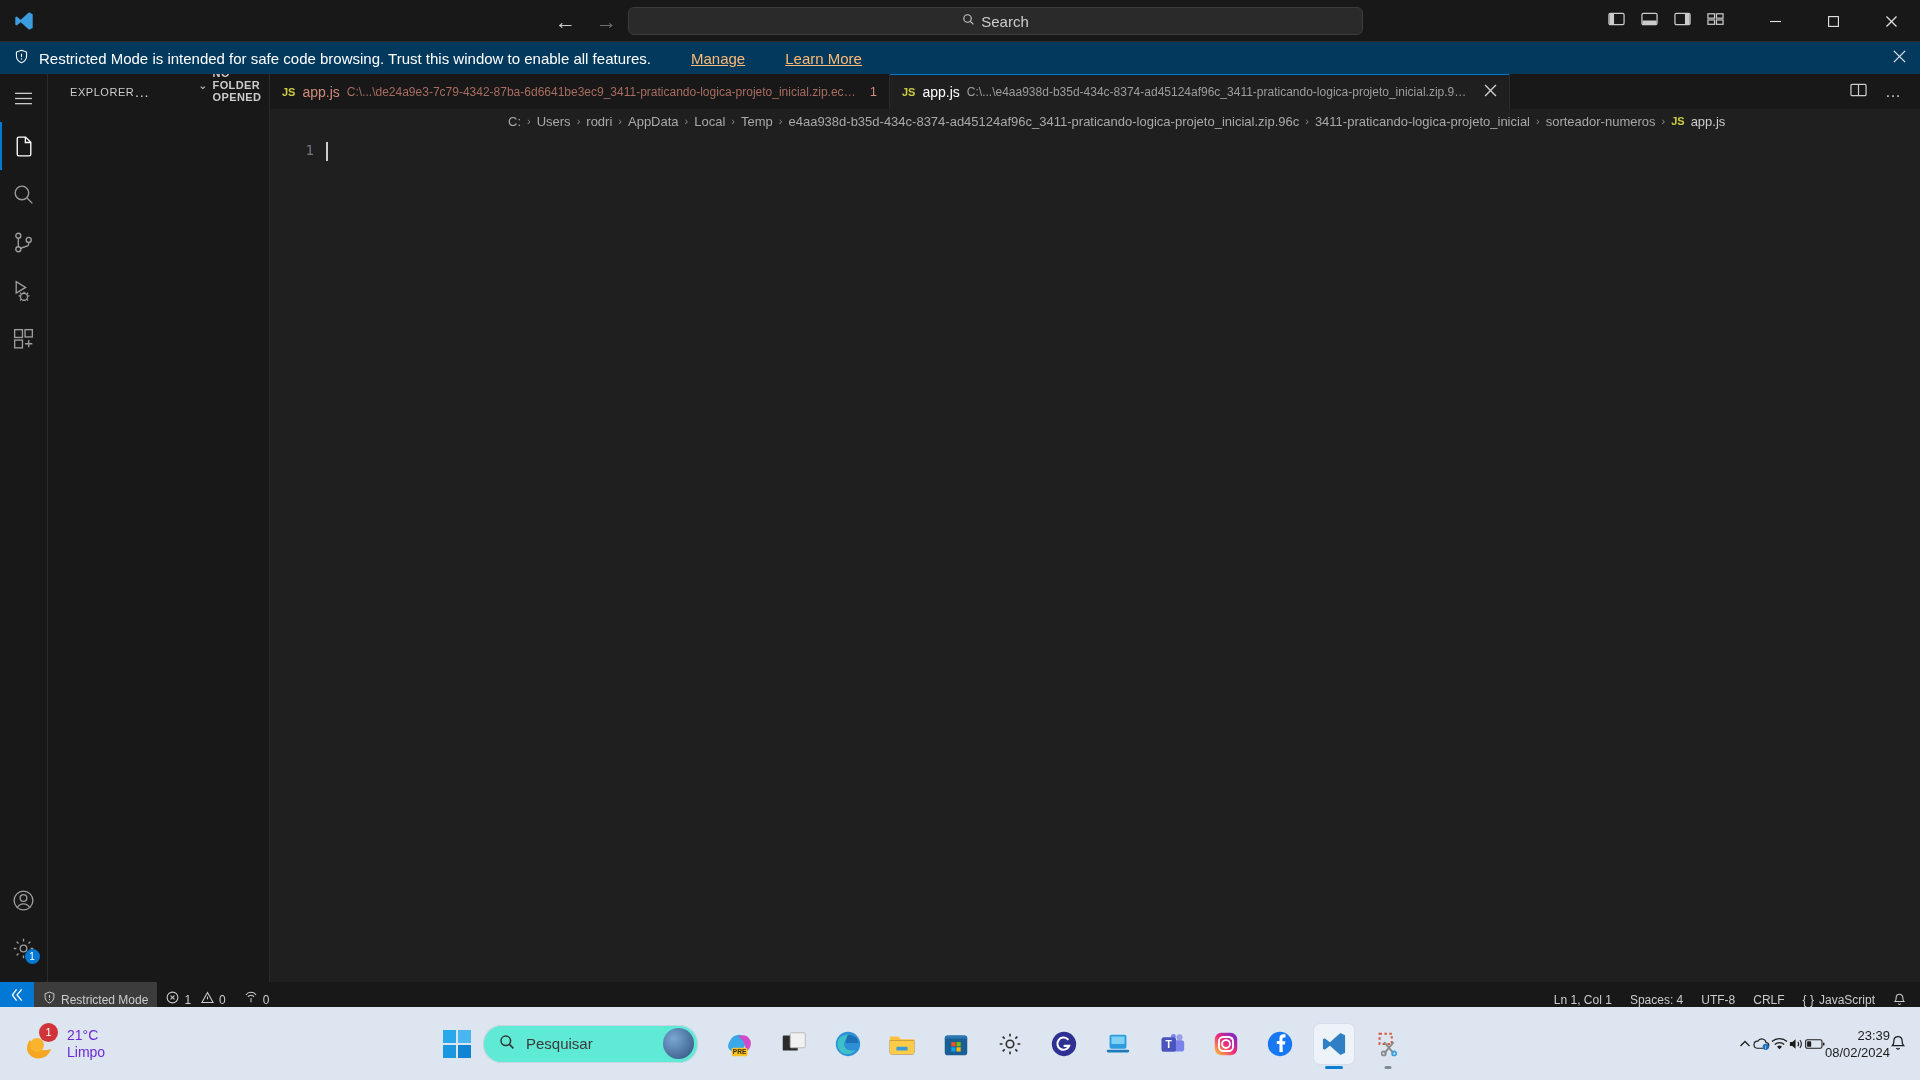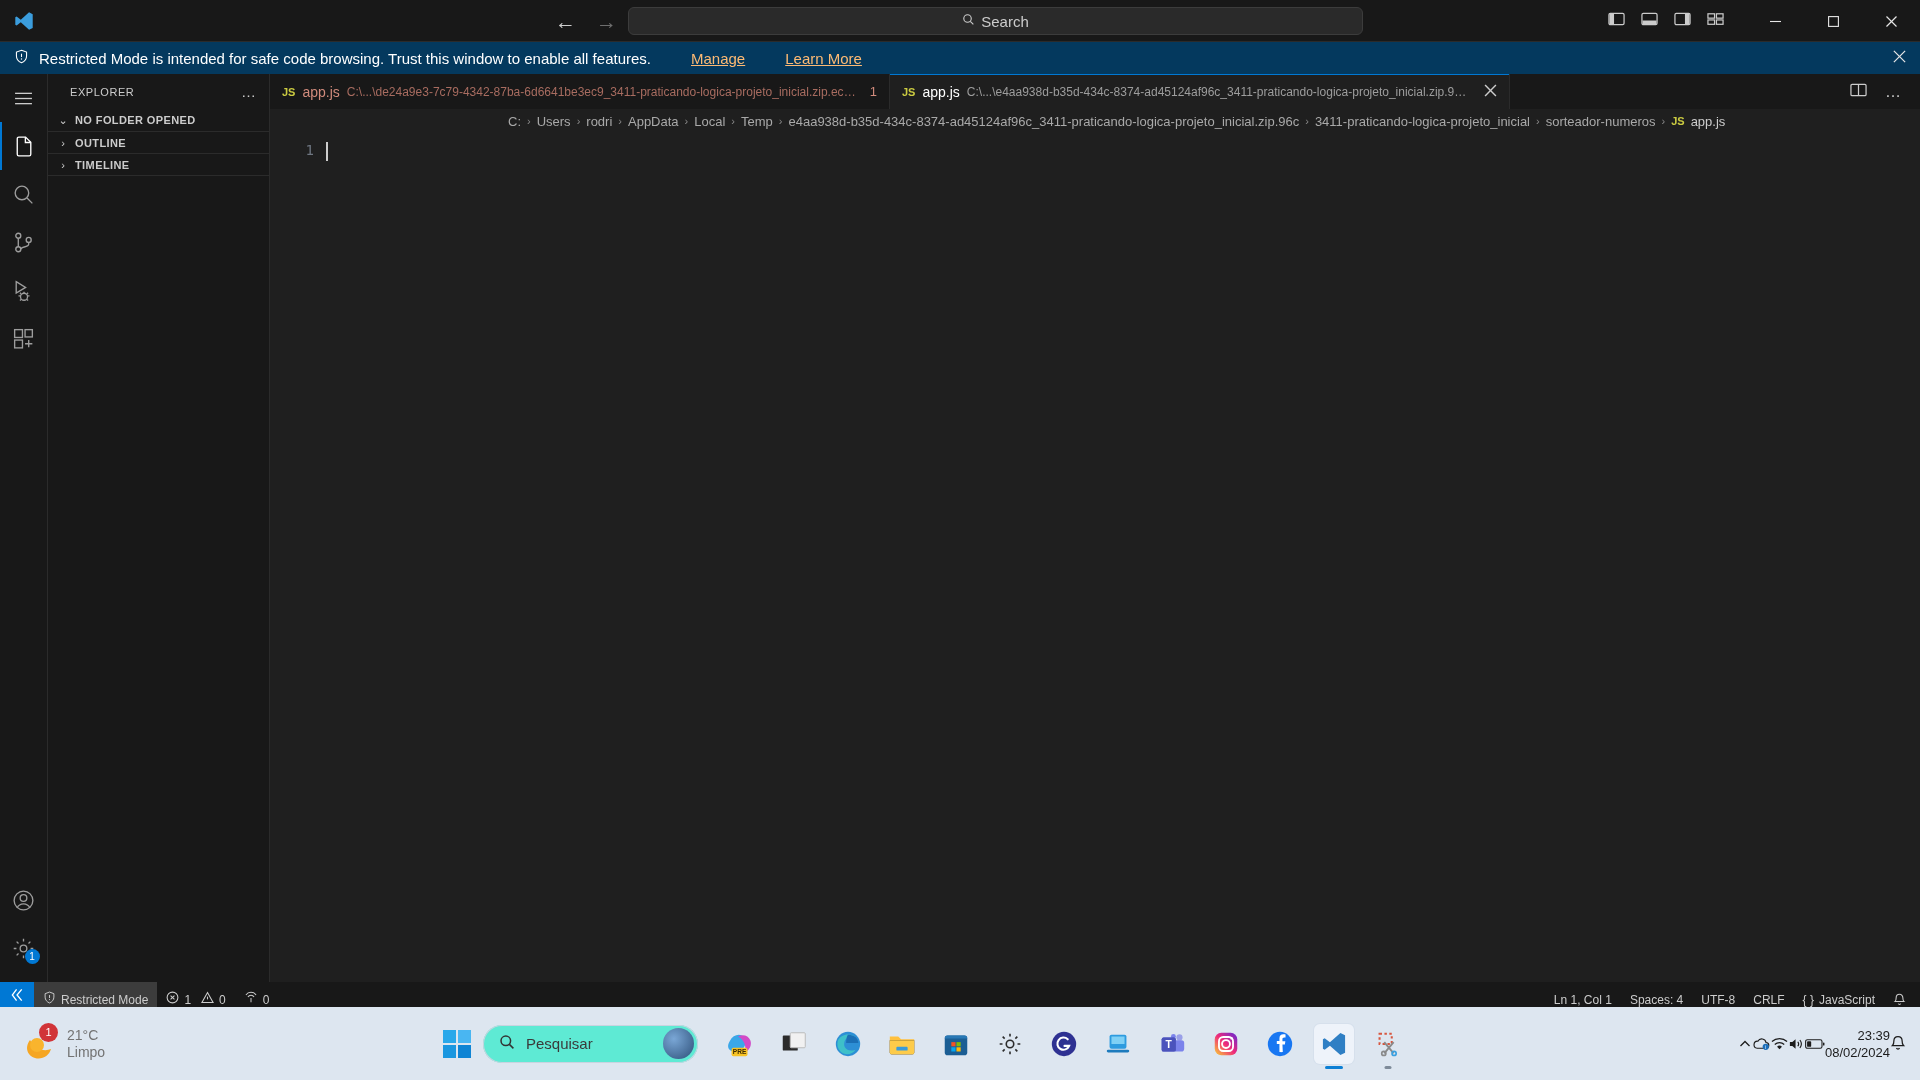--- a/index.html
+++ b/index.html
@@ -36,21 +36,21 @@
   
   .activitybar { width:48px; background:#181818; display:flex; flex-direction:column; align-items:center; flex:0 0 48px; border-right:1px solid #2b2b2b;}
   .ab-item { width:48px; height:48px; display:flex; align-items:center; justify-content:center; position:relative; }
   .ab-item.active::before { content:""; position:absolute; left:0; top:0; width:2px; height:48px; background:#0078d4; }
   .ab-item.active svg { stroke:#ffffff; }
   .ab-spacer { flex:1 1 auto; }
   .ab-badge { position:absolute; right:8px; bottom:8px; min-width:15px; height:15px; border-radius:8px; background:#0078d4; color:#fff;
               font-size:10px; display:flex; align-items:center; justify-content:center; padding:0 4px; }
 
   
-  .sidebar { width:222px; background:#181818; display:flex; flex-direction:column; flex:0 0 222px; border-right:1px solid #2b2b2b;}
+  .sidebar { width:222px; background:#181818; display:flex; flex:0 0 222px; border-right:1px solid #2b2b2b;gap:28px;}
   .sb-title { height:35px; display:flex; align-items:center; justify-content:space-between; padding:0 12px 0 22px; }
   .sb-title span.t { font-size:11px; letter-spacing:.55px; color:#cccccc; text-transform:uppercase; }
   .sb-title span.dots { font-size:15px; color:#cccccc; letter-spacing:1px; }
   .sb-section { height:22px; display:flex; align-items:center; gap:5px; padding:0 8px; }
   .sb-section .chev { font-size:11px; color:#cccccc; width:14px; text-align:center; }
   .sb-section .label { font-size:11px; font-weight:bold; letter-spacing:.4px; color:#cccccc; }
   .sb-body { padding:10px 20px 0 20px; flex:1 1 auto; }
   .sb-text { font-size:13px; line-height:19px; color:#cccccc; margin-bottom:13px; }
   .open-folder-btn { display:block; width:132px; height:27px; background:#0078d4; color:#ffffff; border:none; border-radius:2px;
                      font-size:13px; font-family:inherit; margin-bottom:16px; }
@@ -93,21 +93,21 @@
   .sbar-item { display:flex; align-items:flex-end; gap:5px; padding:0 9px; height:25px; }
   .sbar-item.restricted { background:#3c3c3c; }
   .sbar-spacer { flex:1 1 auto; }
 
   
   .taskbar { position:absolute; left:0; bottom:0; width:1920px; height:73px; background:#dde6f0; display:flex; align-items:center; }
   .tb-weather { display:flex; align-items:center; gap:9px; padding-left:22px; position:relative;}
   .weather-glyph { width:36px; height:36px; position:relative; }
   .w-badge { position:absolute; left:17px; top:-3px; width:19px; height:19px; border-radius:10px; background:#d13438; color:#fff; font-size:11px;
              display:flex; align-items:center; justify-content:center; z-index:3;}
-  .w-text { font-size:14px; color:#737373; line-height:17px; }
+  .w-text { font-size:14px; color:#6d28d9; line-height:17px; }
   .tb-center { position:absolute; left:443px; display:flex; align-items:center; gap:12px; }
   .win-logo { width:28px; height:28px; display:grid; grid-template-columns:13px 13px; grid-template-rows:13px 13px; gap:2px; }
   .win-logo i { background:#0c8ce9; display:block; }
   .win-logo i:nth-child(1){background:#29a8ea;} .win-logo i:nth-child(2){background:#49b6f2;}
   .win-logo i:nth-child(3){background:#1a97e0;} .win-logo i:nth-child(4){background:#0f84d4;}
   .tb-searchbox { width:215px; height:38px; background:#5eead4; border-radius:19px; display:flex; align-items:center; gap:11px; padding:0 16px;
                   font-size:15px; color:#3a3a3a; box-shadow:0 0 0 1px #c9d4e0 inset; position:relative;}
   .tb-apps { display:flex; align-items:center; gap:14px; margin-left:10px; }
   .app { width:40px; height:40px; border-radius:6px; display:flex; align-items:center; justify-content:center; position:relative; }
   .app.active { background:#eef3fa; box-shadow:0 0 0 1px #d6e0ec; }

